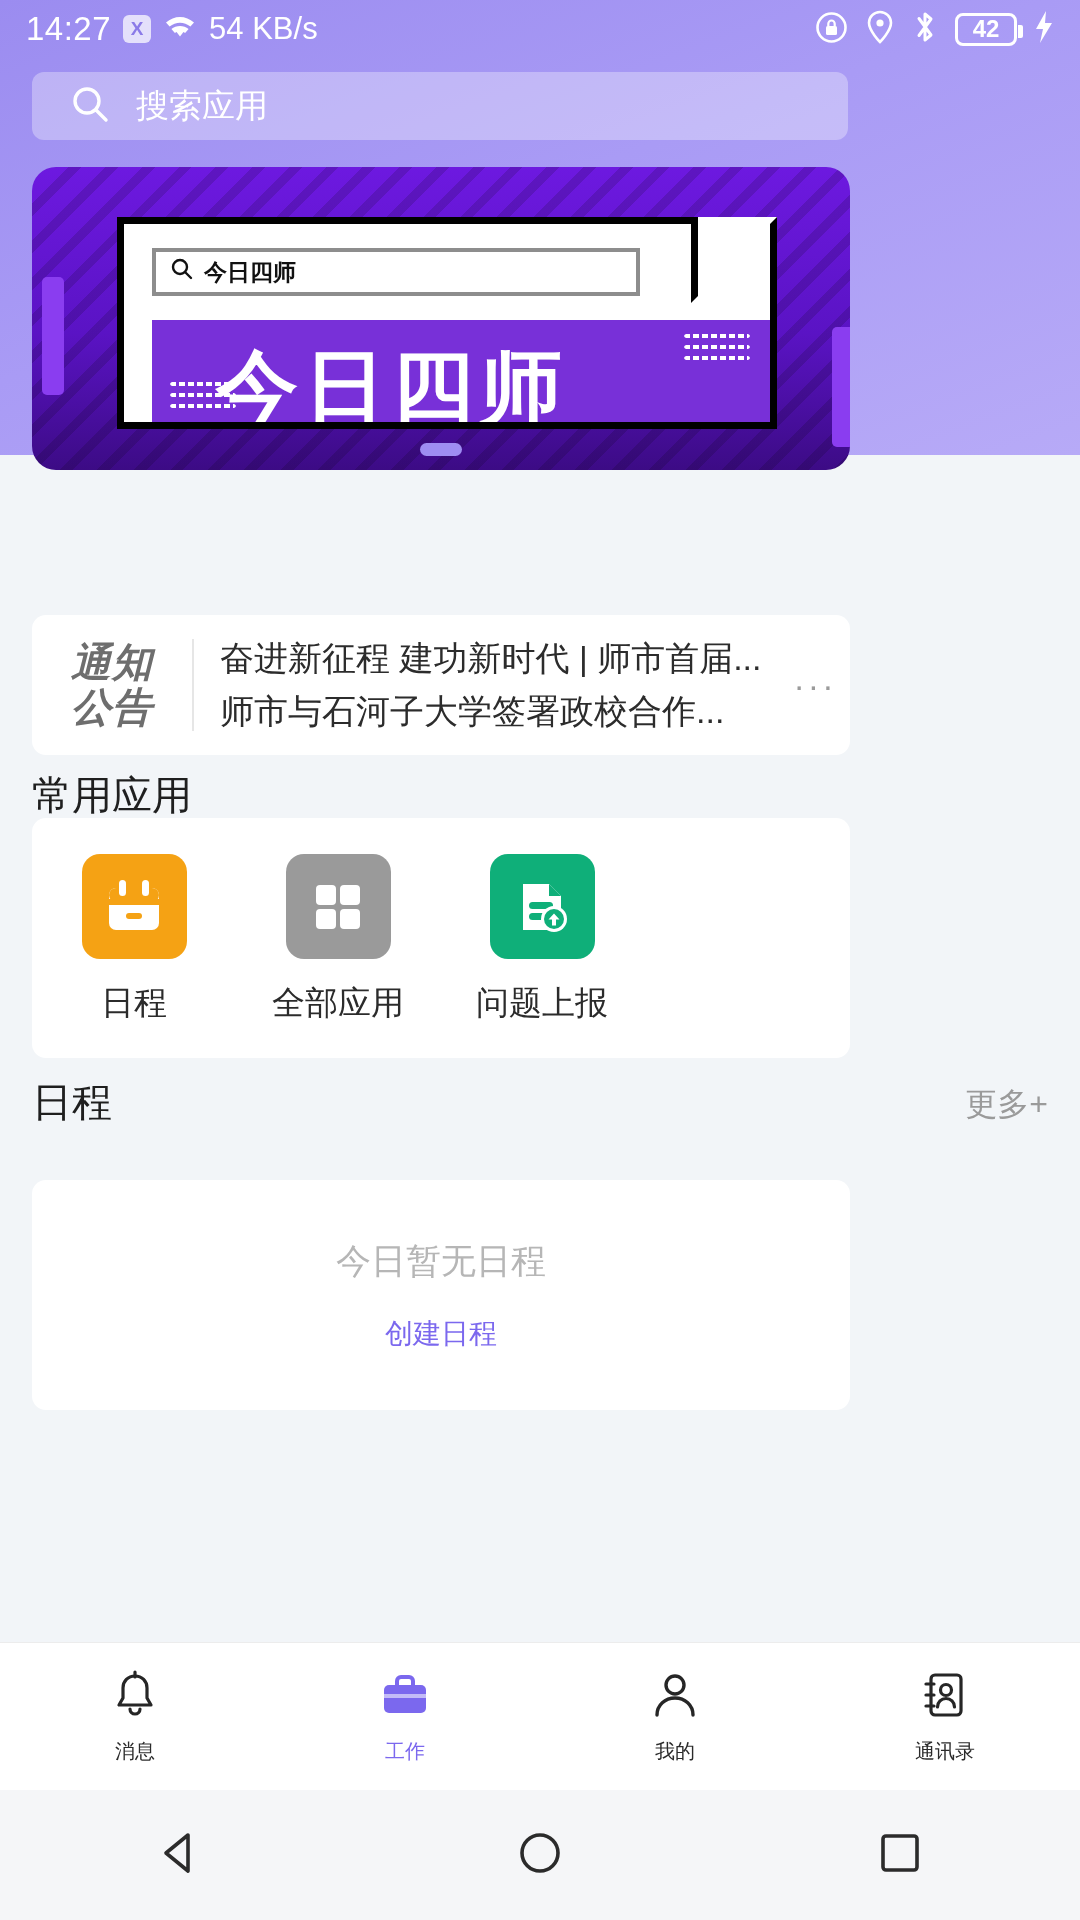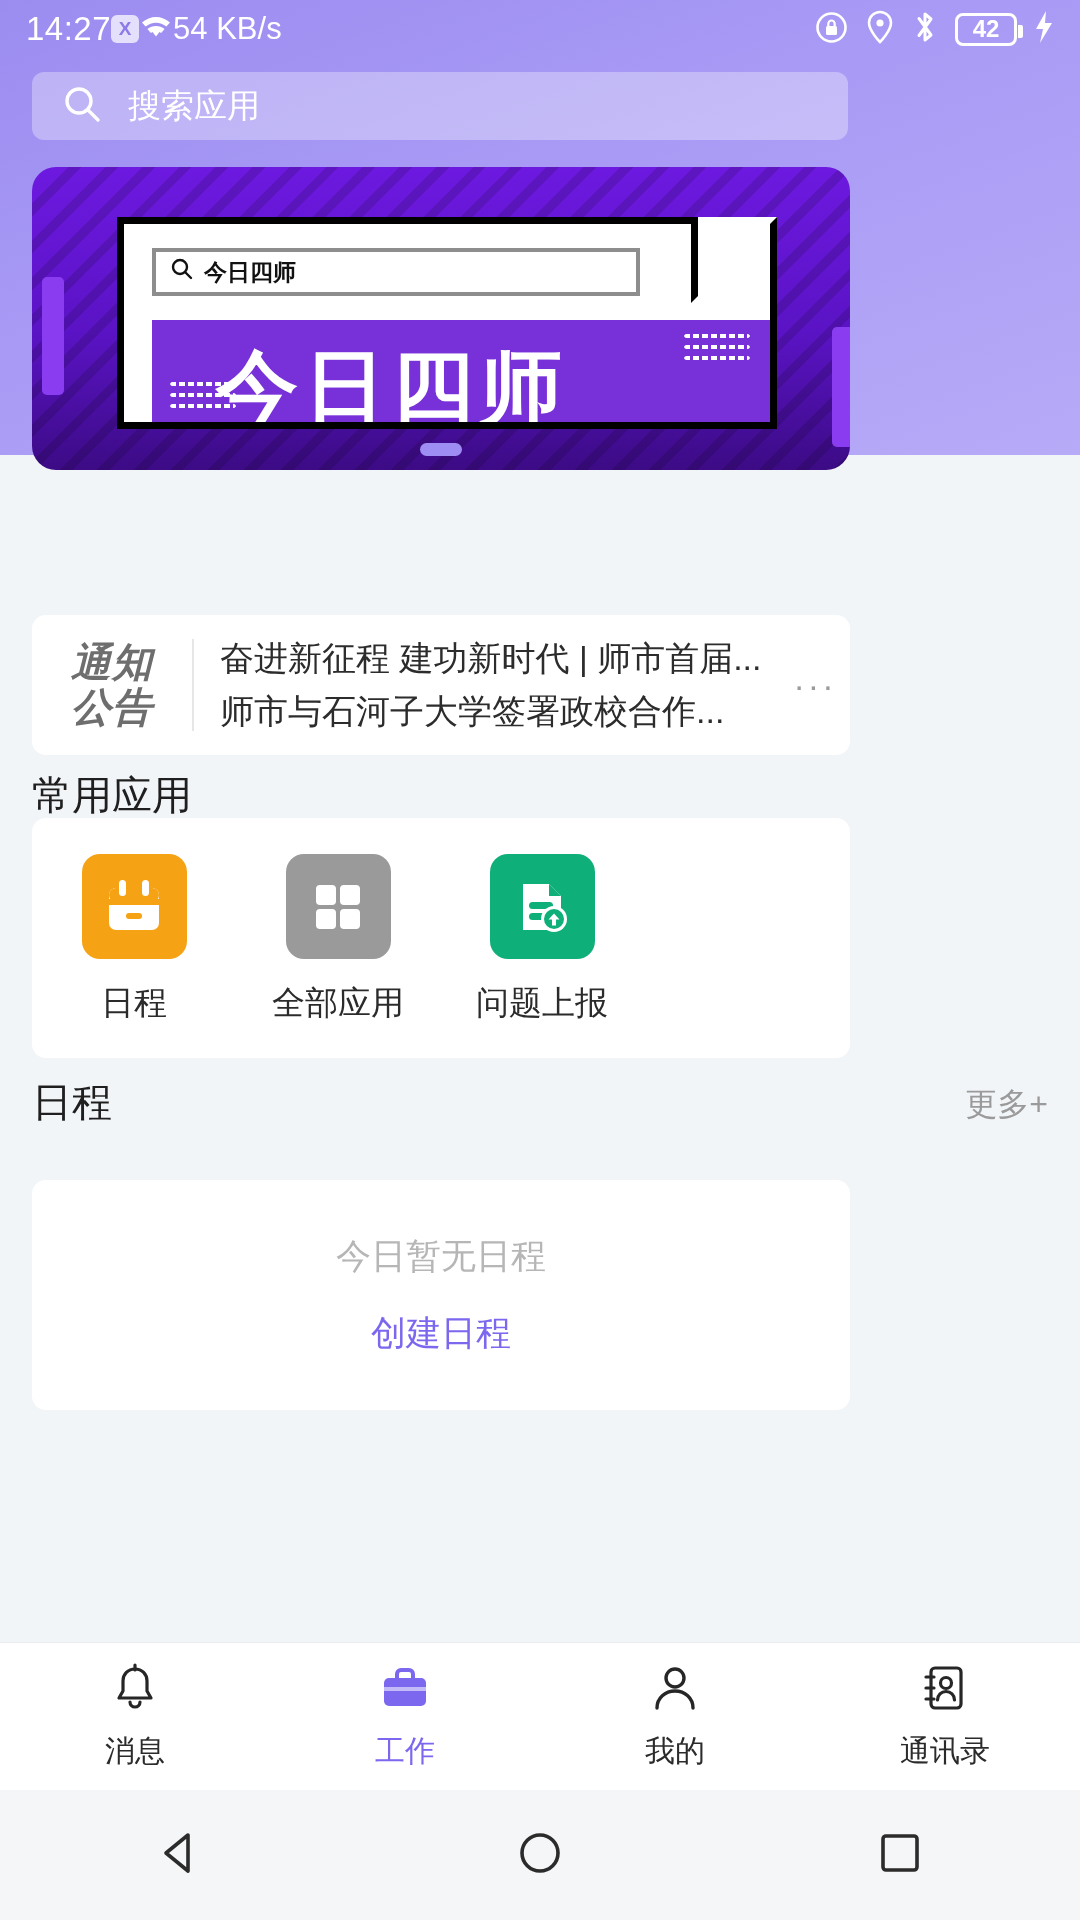--- a/index.html
+++ b/index.html
@@ -17,21 +17,21 @@
     background:linear-gradient(160deg,#9b8cf0 0%,#a99bf5 45%,#b7aaf7 100%);
     z-index:0;
   }
 
   
   .statusbar{
     position:absolute; left:0; top:0; width:1080px; height:58px;
     display:flex; align-items:center; z-index:5;
     padding:0 26px; color:#ffffff;
   }
-  .sb-left{ display:flex; align-items:center; gap:0;text-align:right; }
+  .sb-left{ display:flex; align-items:center; gap:12px;text-align:right; }
   .sb-time{ font-size:33px; letter-spacing:.5px; font-weight:400; }
   .sb-xbox{
     width:28px; height:28px; border-radius:6px; background:rgba(255,255,255,.72);
     color:#8b7ae8; font-size:19px; font-weight:700; display:flex;
     align-items:center; justify-content:center;
   }
   .sb-rate{ font-size:31px; }
   .sb-right{ margin-left:auto; display:flex; align-items:center; gap:17px; }
   .sb-battery{
     width:62px; height:33px; border:3px solid #fff; border-radius:8px;
@@ -40,21 +40,21 @@
   .sb-battery span{ font-size:24px; font-weight:700; color:#fff; }
   .sb-battery:after{
     content:""; position:absolute; right:-9px; top:9px;
     width:5px; height:13px; background:#fff; border-radius:0 2px 2px 0;
   }
 
   
   .searchbar{
     position:absolute; left:32px; top:72px; width:816px; height:68px;
     background:rgba(255,255,255,.32); border-radius:12px;
-    display:flex; align-items:center; padding:0 30px; z-index:5;
+    display:flex; align-items:center; padding:0 38px; z-index:5;
   }
   .search-ph{ color:#ffffff; font-size:33px; margin-left:26px; }
 
   
   .banner{
     position:absolute; left:32px; top:167px; width:818px; height:303px;
     border-radius:24px; overflow:hidden; z-index:5;
     background:
       repeating-linear-gradient(135deg, rgba(0,0,0,.14) 0 9px, rgba(0,0,0,0) 9px 26px),
       linear-gradient(180deg,#6d19e0 0%,#5a13c4 55%,#3c0b85 100%);
@@ -154,39 +154,39 @@
   .app-lab{ font-size:33px; color:#2b2b2b; }
 
   
   .sched{
     position:absolute; left:32px; top:1050px; width:818px; height:230px;
     background:#fff; border-radius:14px; z-index:5;
     display:flex; flex-direction:column; align-items:center;
     justify-content:center; gap:30px;
   }
   .sched-empty{ font-size:35px; color:#b6b6b6; }
-  .sched-create{ font-size:35px; color:#7b68ee; }
+  .sched-create{ font-size:28px; color:#7b68ee; }
 
   
   .footer-txt{
     position:absolute; left:0; width:1080px; top:1300px; text-align:center;
     font-size:36px; color:#9aa0a6; z-index:4; letter-spacing:2px;
   }
 
   
   .tabbar{
     position:absolute; left:0; bottom:130px; width:1080px; height:148px;
     background:#fff; display:flex; z-index:8;
     border-top:1px solid #ececec;
   }
   .tab{
     flex:1; display:flex; flex-direction:column; align-items:center;
     justify-content:center; gap:12px;
   }
-  .tab-lab{ font-size:30px; color:#2b2b2b; }
+  .tab-lab{ font-size:20px; color:#2b2b2b; }
   .tab.active .tab-lab{ color:#7b68ee; }
 
   
   .navbar{
     position:absolute; left:0; bottom:0; width:1080px; height:130px;
     background:#f5f6f8; display:flex; align-items:center; z-index:9;
   }
   .navbtn{ flex:1; display:flex; align-items:center; justify-content:center; }
 </style>
 </head>

